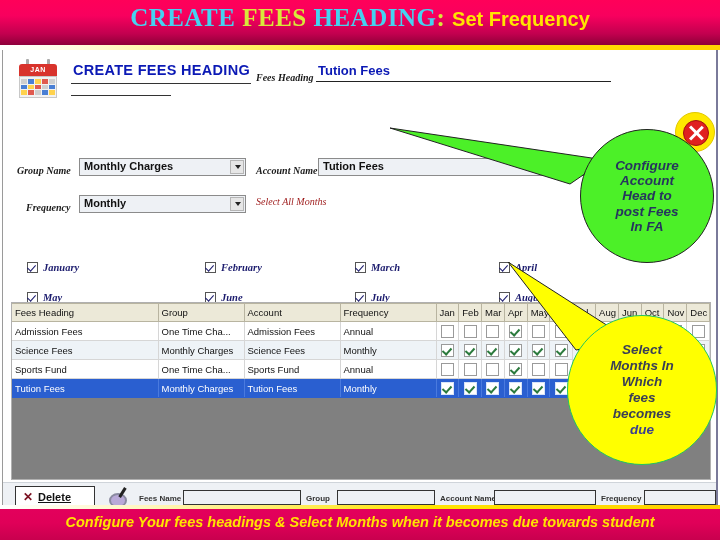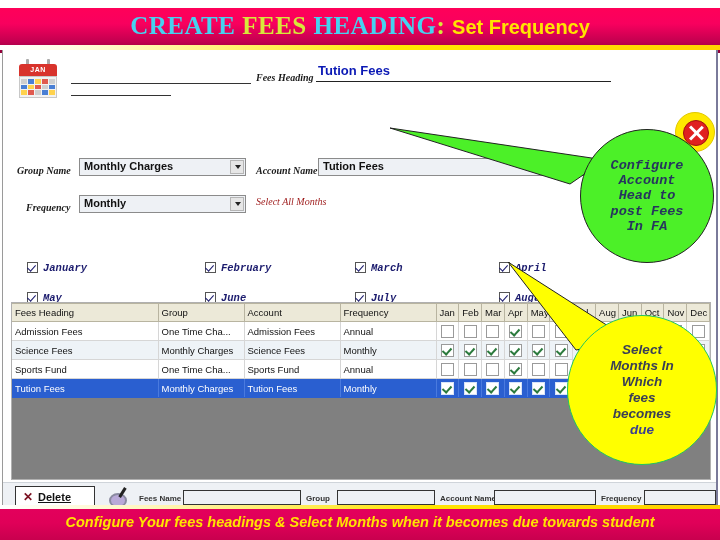--- a/index.html
+++ b/index.html
@@ -5,21 +5,21 @@
   html,body{margin:0;padding:0;}
   body{
     width:720px;height:540px;overflow:hidden;
     font-family:"Liberation Sans", sans-serif;
     background:#ffffff;
     position:relative;
   }
 
   
   .top-banner{
-    position:absolute;left:0;top:8px;width:720px;height:45px;
+    position:absolute;left:0;top:0;width:720px;height:45px;
     background:linear-gradient(180deg,#ff0059 0%,#f8005e 35%,#c2004f 75%,#8e0038 100%);
     overflow:hidden;
   }
   .top-title{
     position:absolute;left:0;top:4px;width:720px;
     text-align:center;
     font-family:"Liberation Serif", serif;
     font-size:25px;font-weight:bold;
     white-space:nowrap;
     letter-spacing:.5px;
@@ -116,21 +116,21 @@
   .mitem{position:absolute;white-space:nowrap;}
   .mchk{
     display:inline-block;width:9px;height:9px;border:1px solid #555;background:#fff;
     position:relative;vertical-align:middle;margin-right:5px;
   }
   .mchk:after{
     content:"";position:absolute;left:1px;top:0px;width:4px;height:7px;
     border:solid #1a1a6e;border-width:0 1.5px 1.5px 0;transform:rotate(42deg);
   }
   .mlab{
-    font-family:Liberation Mono, monospace;font-style:italic;font-weight:bold;
+    font-family:Liberation Serif, serif;font-style:italic;font-weight:bold;
     font-size:10.5px;color:#1c1c6e;vertical-align:middle;
   }
 
   .update-btn{
     position:absolute;left:612px;top:258px;width:86px;height:20px;background:#f3f3f3;
     border:1px solid #f3f3f3;
   }
   .update-btn .ubi{position:absolute;left:4px;top:3px;width:13px;height:13px;background:#b34a2a;border:1px solid #6a2d1a;}
   .update-btn .ubl{position:absolute;left:22px;top:2px;font-size:11px;font-weight:bold;color:#111;}
 
@@ -177,21 +177,21 @@
   .bf-inp{position:absolute;top:7px;height:15px;background:#eef1f5;border:1px solid #333;box-sizing:border-box;}
 
   
   .callout-green{
     position:absolute;left:580px;top:129px;width:132px;height:132px;border-radius:50%;
     background:#4cf028;border:1px solid #222;z-index:30;
     display:flex;align-items:center;justify-content:center;
   }
   .callout-green .ctxt{
     text-align:center;color:#26355e;font-size:13.5px;font-weight:bold;font-style:italic;
-    line-height:1.12;font-family:Liberation Mono, monospace;
+    line-height:1.12;font-family:Liberation Sans, sans-serif;
   }
   .green-tail{
     position:absolute;left:390px;top:120px;width:215px;height:65px;z-index:29;
   }
   .callout-yellow{
     position:absolute;left:567px;top:315px;width:148px;height:148px;border-radius:50%;
     background:#ffff00;border:1px solid #22c55e;z-index:30;
     display:flex;align-items:center;justify-content:center;
   }
   .callout-yellow .ctxt{
@@ -251,20 +251,21 @@
           <i class="g"></i>
           <i class="b"></i>
         <i></i>
           <i class="r"></i>
           <i class="g"></i>
           <i class="b"></i>
           <i></i>
       </div>
     </div>
 
+    <div class="form-title">CREATE FEES HEADING</div>
     <div class="rule1"></div>
     <div class="rule2"></div>
 
     <div class="lbl" style="left:253px;top:22px;">Fees Heading</div>
     <input class="fld-underline" style="left: 313px; top: 10px; width: 295px; height: 22px;" value="Tution Fees">
 
     <div style="position:absolute;left:672px;top:62px;width:38px;height:38px;border-radius:50%;background:#ffe800;border:1px solid #e0c800;z-index:5;">
       <div style="position:absolute;left:7px;top:7px;width:24px;height:24px;border-radius:50%;background:#e02020;border:1px solid #a01010;">
         <div style="position:absolute;left:11px;top:3px;width:2.5px;height:18px;background:#fff;transform:rotate(45deg);"></div>
         <div style="position:absolute;left:11px;top:3px;width:2.5px;height:18px;background:#fff;transform:rotate(-45deg);"></div>

